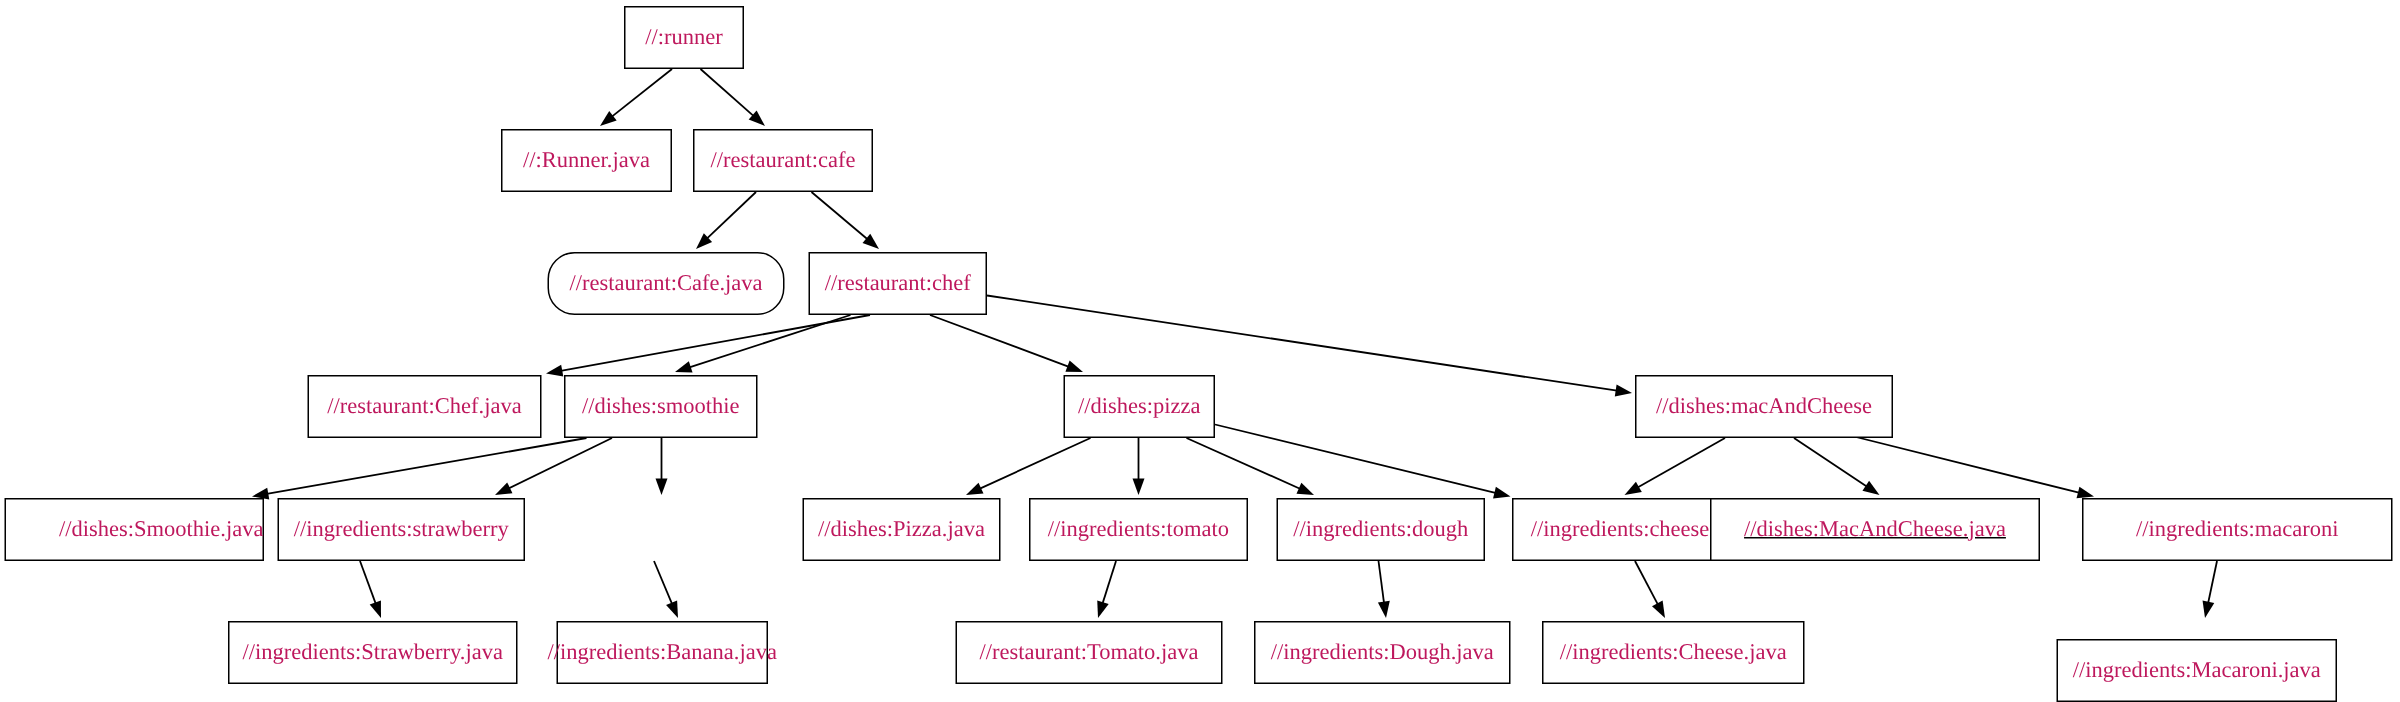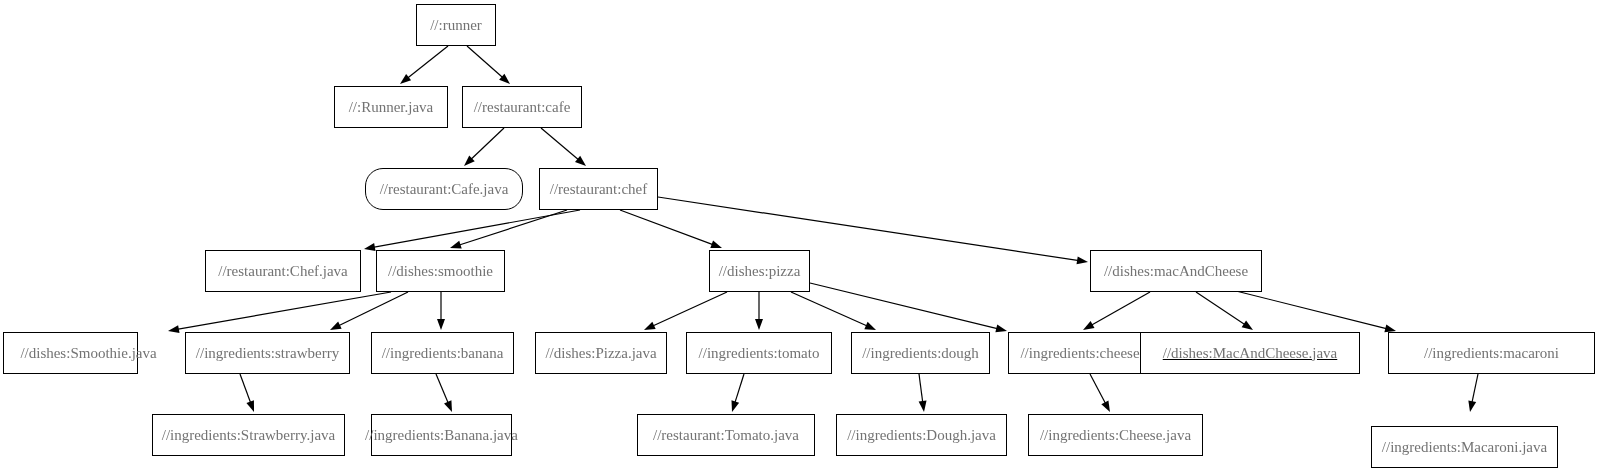--- a/index.html
+++ b/index.html
@@ -34,21 +34,21 @@
     display: flex;
     align-items: center;
     justify-content: center;
     white-space: nowrap;
     z-index: 2;
   }
   .node-label {
     font-family: "Liberation Serif", "DejaVu Serif", serif;
     font-size: 15px;
     line-height: 1;
-    color: #737373;
+    color: #be185d;
     letter-spacing: 0px;
   }
 </style>
 </head>
 <body>
 
 <div id="graph-canvas" style="width: 1600px; height: 468px; background: rgb(255, 255, 255);">
   <svg id="edge-layer" width="1600" height="468" viewBox="0 0 1600 468" xmlns="http://www.w3.org/2000/svg">
       <g>
         <line x1="448" y1="46" x2="407.0564124201558" y2="78.41367350070995" stroke="#000000" stroke-width="1.2"></line>
@@ -167,28 +167,25 @@
     </div>
     <div class="graph-node" style="left: 376px; top: 250px; width: 129px; height: 42px; background: rgb(255, 255, 255); border-color: rgb(0, 0, 0);">
       <span class="node-label">//dishes:smoothie</span>
     </div>
     <div class="graph-node" style="left: 709px; top: 250px; width: 101px; height: 42px; background: rgb(255, 255, 255); border-color: rgb(0, 0, 0);">
       <span class="node-label">//dishes:pizza</span>
     </div>
     <div class="graph-node" style="left: 1090px; top: 250px; width: 172px; height: 42px; background: rgb(255, 255, 255); border-color: rgb(0, 0, 0);">
       <span class="node-label">//dishes:macAndCheese</span>
     </div>
-    <div class="graph-node" style="left: 3px; top: 332px; width: 135px; height: 42px; background: rgb(255, 255, 255); border-color: rgb(0, 0, 0); padding-left: 36px;">
+    <div class="graph-node" style="left: 3px; top: 332px; width: 173px; height: 42px; background: rgb(255, 255, 255); border-color: rgb(0, 0, 0); padding-left: 36px;">
       <span class="node-label">//dishes:Smoothie.java</span>
     </div>
     <div class="graph-node" style="left: 185px; top: 332px; width: 165px; height: 42px; background: rgb(255, 255, 255); border-color: rgb(0, 0, 0);">
       <span class="node-label">//ingredients:strawberry</span>
-    </div>
-    <div class="graph-node" style="left: 371px; top: 332px; width: 143px; height: 42px; background: rgb(255, 255, 255); border-color: rgb(0, 0, 0);">
-      <span class="node-label">//ingredients:banana</span>
     </div>
     <div class="graph-node" style="left: 535px; top: 332px; width: 132px; height: 42px; background: rgb(255, 255, 255); border-color: rgb(0, 0, 0); text-align: right;">
       <span class="node-label">//dishes:Pizza.java</span>
     </div>
     <div class="graph-node" style="left: 686px; top: 332px; width: 146px; height: 42px; background: rgb(255, 255, 255); border-color: rgb(0, 0, 0);">
       <span class="node-label">//ingredients:tomato</span>
     </div>
     <div class="graph-node" style="left: 851px; top: 332px; width: 139px; height: 42px; background: rgb(255, 255, 255); border-color: rgb(0, 0, 0);">
       <span class="node-label">//ingredients:dough</span>
     </div>

